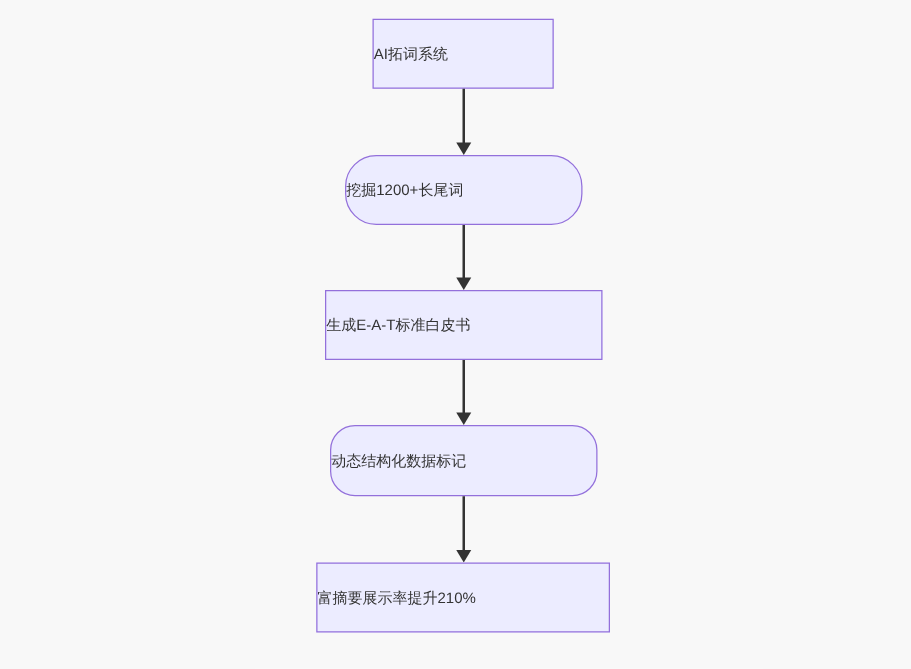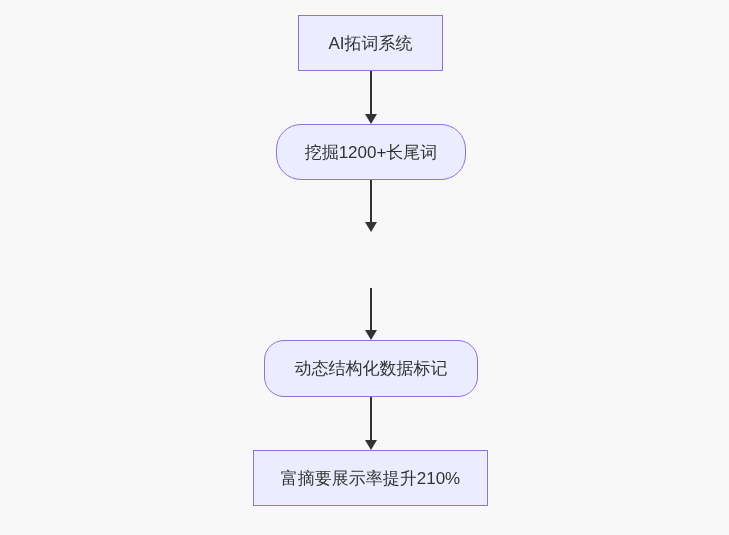--- a/index.html
+++ b/index.html
@@ -18,23 +18,23 @@
     height: 535px;
     background: var(--bg, #f8f8f8);
   }
   .node {
     position: absolute;
     box-sizing: border-box;
     background: var(--node-fill, #ECECFF);
     border: 1.5px solid var(--node-border, #9370DB);
     display: flex;
     align-items: center;
-    justify-content: center;
+    justify-content: flex-start;
     color: var(--text, #333333);
-    font-size: 17px;
+    font-size: 12px;
     line-height: 1;
     white-space: nowrap;
   }
   
   .n1 { left: 298px; top: 15px;  width: 145px; height: 56px; }
   .n2 { left: 276px; top: 124px; width: 190px; height: 56px; border-radius: 25px; }
   .n3 { left: 260px; top: 232px; width: 222px; height: 56px; }
   .n4 { left: 264px; top: 340px; width: 214px; height: 57px; border-radius: 20px; }
   .n5 { left: 253px; top: 450px; width: 235px; height: 56px; }
 
@@ -83,20 +83,23 @@
 
   <div class="node n2">
     <span>挖掘1200+长尾词</span>
   </div>
 
   <div class="edge e2">
     <div class="line"></div>
     <div class="head"></div>
   </div>
 
+  <div class="node n3">
+    <span>生成E-A-T标准白皮书</span>
+  </div>
 
   <div class="edge e3">
     <div class="line"></div>
     <div class="head"></div>
   </div>
 
   <div class="node n4">
     <span>动态结构化数据标记</span>
   </div>
 

